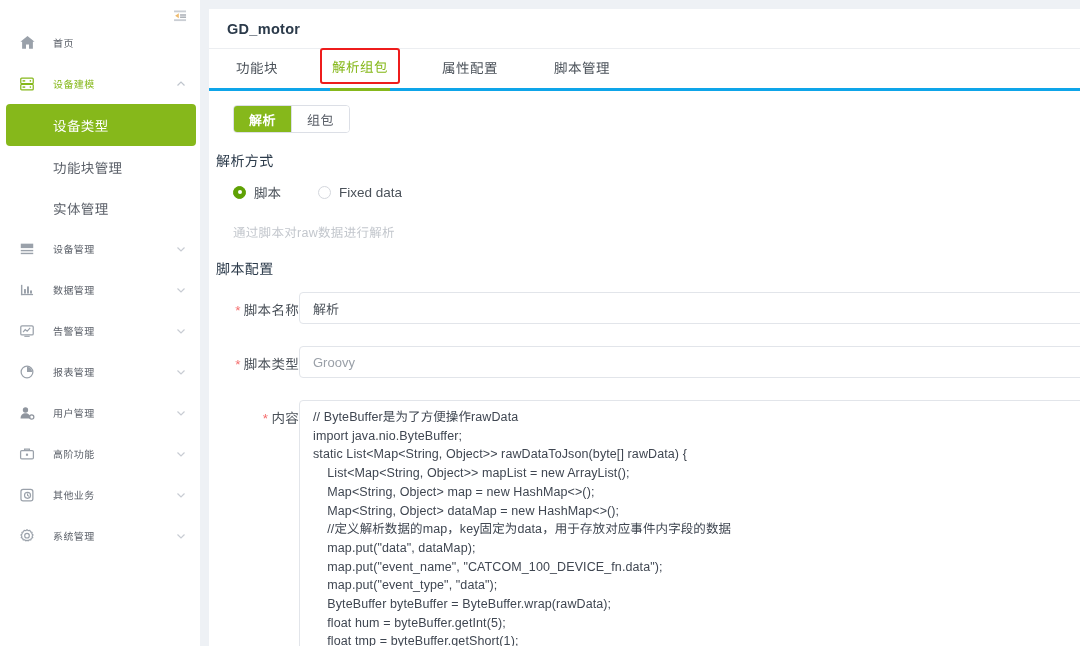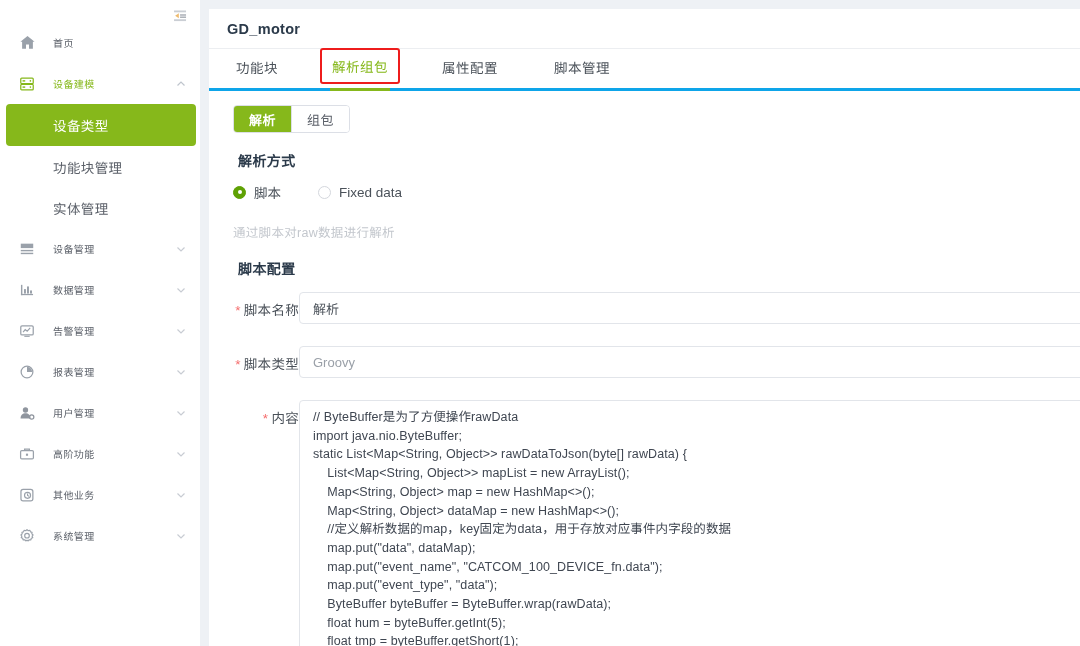--- a/index.html
+++ b/index.html
@@ -173,23 +173,23 @@
     cursor: pointer;
     background: #ffffff;
     color: #5b6069;
     letter-spacing: .5px;
   }
   .seg-btn.active { background: #86b81b; color: #ffffff; font-weight: 600; }
   .seg-btn + .seg-btn { border-left: 1px solid #dcdfe6; }
 
   .section-title {
     font-size: 14px;
-    font-weight: bold;
+    font-weight: normal;
     color: #2b3a4a;
-    padding-left: 29px;
+    padding-left: 7px;
     margin-top: 17px;
     letter-spacing: .4px;
   }
 
   .radio-row {
     display: flex;
     align-items: center;
     padding-left: 24px;
     margin-top: 12px;
   }

